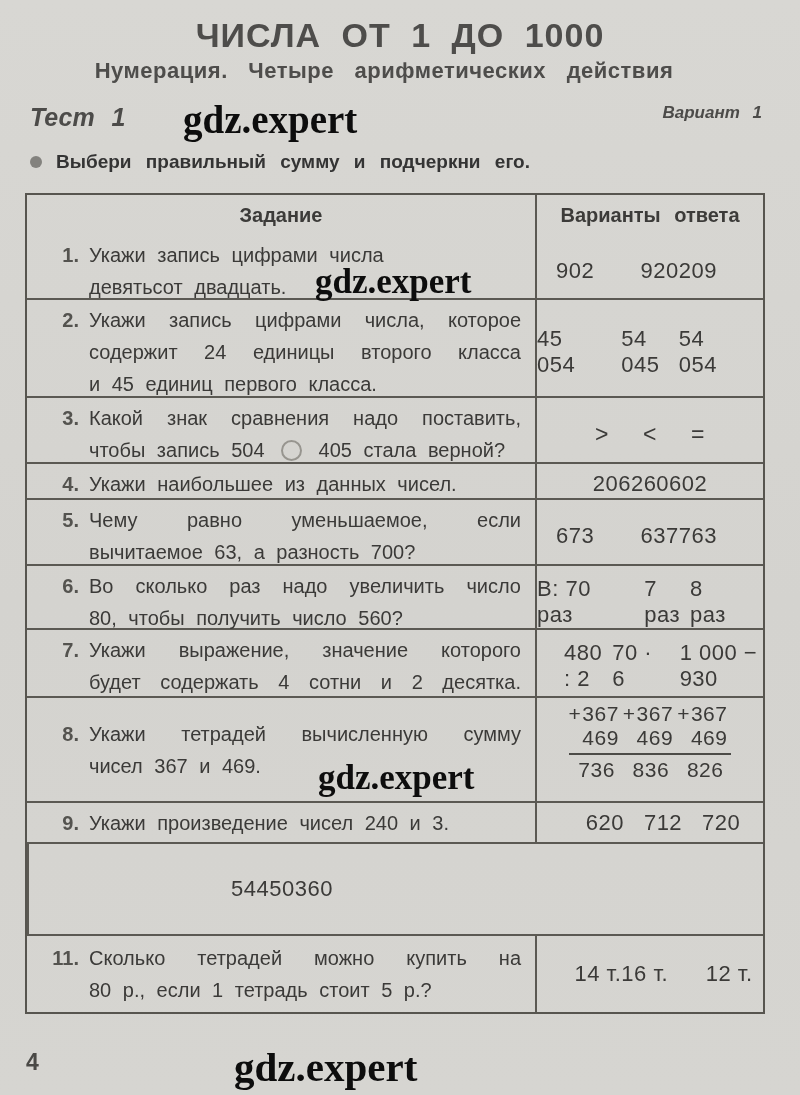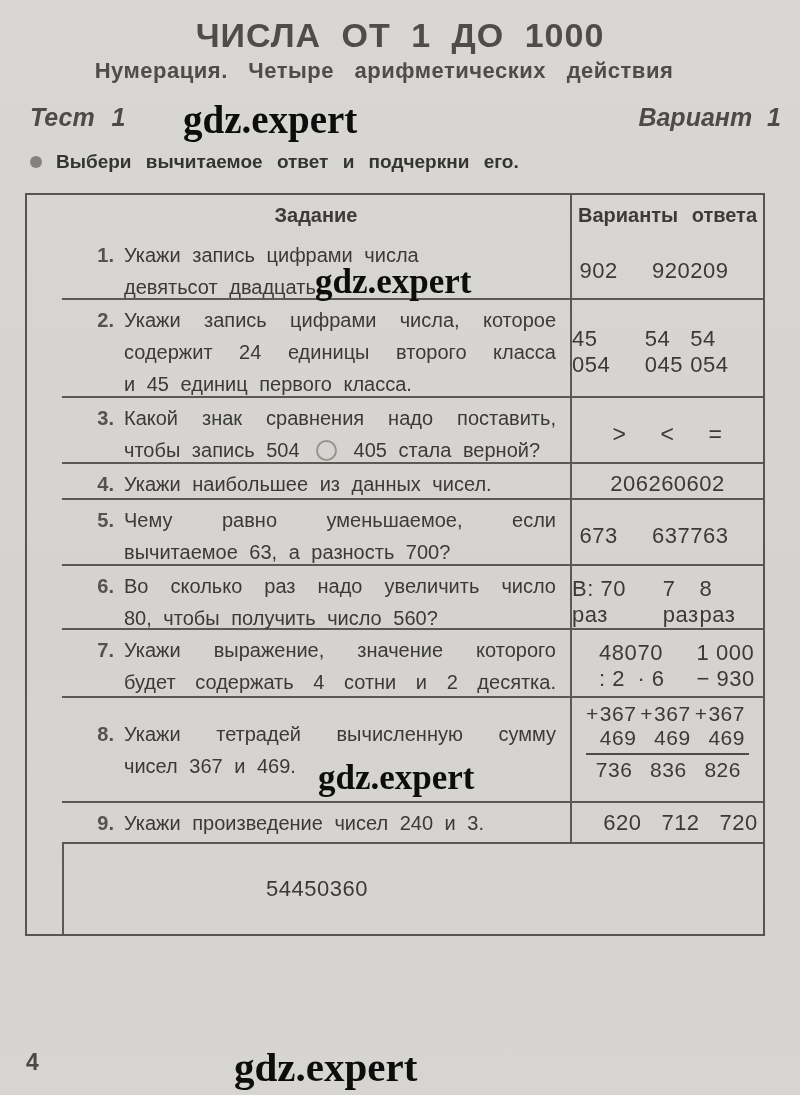--- a/index.html
+++ b/index.html
@@ -16,44 +16,44 @@
   .page-title{
     position:absolute;top:16px;left:0;width:800px;
     text-align:center;font-weight:bold;font-size:34px;
     letter-spacing:1px;word-spacing:10px;color:#4e4d4b;
   }
   .page-subtitle{
     position:absolute;top:58px;left:0;width:768px;
     text-align:center;font-weight:bold;font-size:22px;
     letter-spacing:.5px;word-spacing:14px;color:#4e4d4b;
   }
-  .test-line{position:absolute;top:103px;left:30px;right:19px;height:34px;}
+  .test-line{position:absolute;top:103px;left:30px;right:38px;height:34px;}
   .test-label{position:absolute;left:0;top:0;font-size:25px;font-weight:bold;font-style:italic;color:#4c4b49;word-spacing:10px;}
-  .variant-label{position:absolute;right:0;top:0;font-size:25px;font-weight:bold;font-style:italic;color:#4c4b49;word-spacing:8px;}
+  .variant-label{position:absolute;right:0;top:0;font-size:17px;font-weight:bold;font-style:italic;color:#4c4b49;word-spacing:8px;}
   .instruction{position:absolute;top:151px;left:30px;display:flex;align-items:center;}
   .bullet{width:12px;height:12px;border-radius:50%;background:#83827e;margin-right:14px;flex:none;}
   .instruction-text{font-size:19px;font-weight:600;color:#343434;word-spacing:9px;}
 
   .watermark{
     position:absolute;
     font-family:"Liberation Serif","DejaVu Serif",serif;
     font-weight:bold;color:#0d0d0d;white-space:nowrap;z-index:5;
   }
   .wm1{left:183px;top:97px;font-size:39px;}
   .wm2{left:315px;top:262px;font-size:35px;}
   .wm3{left:318px;top:758px;font-size:35px;}
   .wm4{left:234px;top:1043px;font-size:41px;}
 
   .worksheet{
     position:absolute;left:25px;top:193px;width:740px;
     border:2px solid #57554f;box-sizing:border-box;
   }
   .trow{
     display:grid;grid-template-columns:508px 1fr;
-    border-top:2px solid #5b5953;box-sizing:border-box;margin-left:35px;
+    border-top:2px solid #5b5953;box-sizing:border-box;
   }
   .trow:first-child{border-top:none;}
   .row-h{height:40px;}
   .row-1{height:63px;}
   .row-2{height:98px;}
   .row-3{height:66px;}
   .row-4{height:36px;}
   .row-5{height:66px;}
   .row-6{height:64px;}
   .row-7{height:68px;}
@@ -113,21 +113,21 @@
   <span class="variant-label">Вариант 1</span>
 </div>
 
 <div class="watermark wm1">gdz.expert</div>
 <div class="watermark wm2">gdz.expert</div>
 <div class="watermark wm3">gdz.expert</div>
 <div class="watermark wm4">gdz.expert</div>
 
 <div class="instruction">
   <span class="bullet"></span>
-  <span class="instruction-text">Выбери вычитаемое ответ и подчеркни его.</span>
+  <span class="instruction-text">Выбери правильный сумму и подчеркни его.</span>
 </div>
 
 <div class="worksheet">
   <div class="trow row-h">
     <div class="th">Задание</div>
     <div class="th ans-col">Варианты ответа</div>
   </div>
   <div id="rows-mount">
       <div class="trow row-1">
         <div class="task-cell">
@@ -329,16 +329,36 @@
       </div>
       <div class="trow row-10">
         <div class="ans-col ans-cell">
           <div class="ans-line ans-between">
             <span>54</span>
             <span>450</span>
             <span>360</span>
           </div>
         </div>
       </div>
+      <div class="trow row-11">
+        <div class="task-cell">
+          <div class="task-inner">
+            <div class="tnum">11.</div>
+            <div class="tlines">
+              <div class="task-line just">Сколько тетрадей можно купить на</div>
+              <div class="task-line">80 р., если 1 тетрадь стоит 5 р.?</div>
+            </div>
+          </div>
+        </div>
+        <div class="ans-col ans-cell">
+          <div class="ans-line ans-between">
+            <span>14 т.</span>
+            <span>16 т.</span>
+          </div>
+          <div class="ans-line ans-center">
+            <span>12 т.</span>
+          </div>
+        </div>
+      </div>
     </div>
 </div>
 
 <div class="page-number">4</div>
 
 </body></html>

